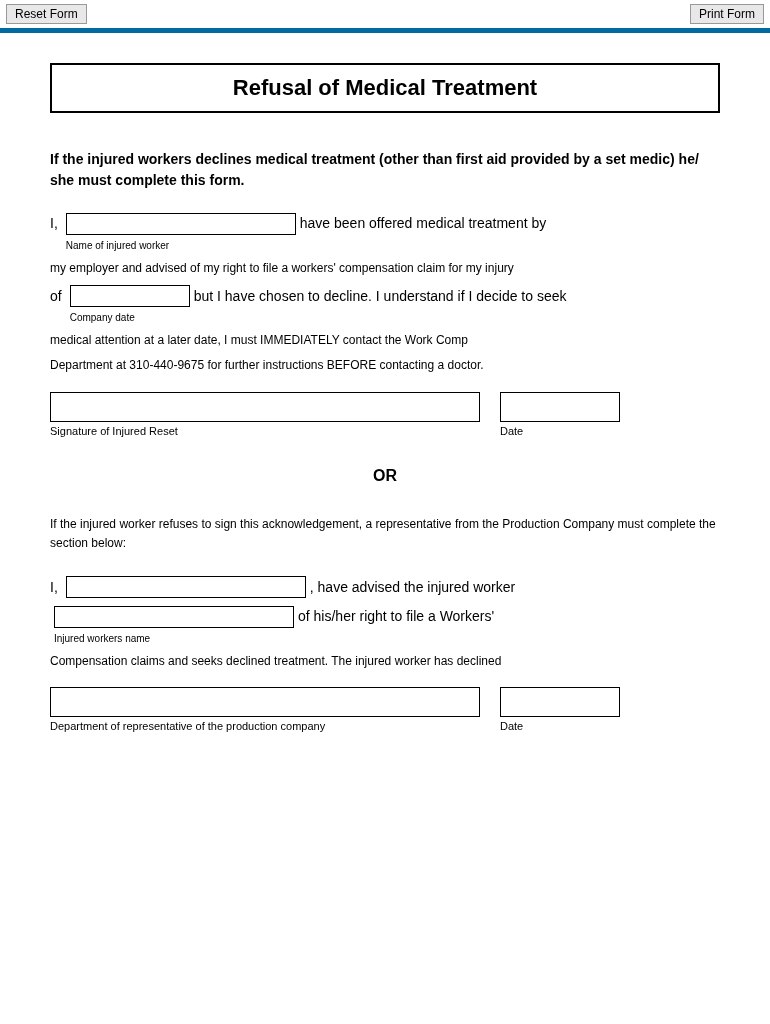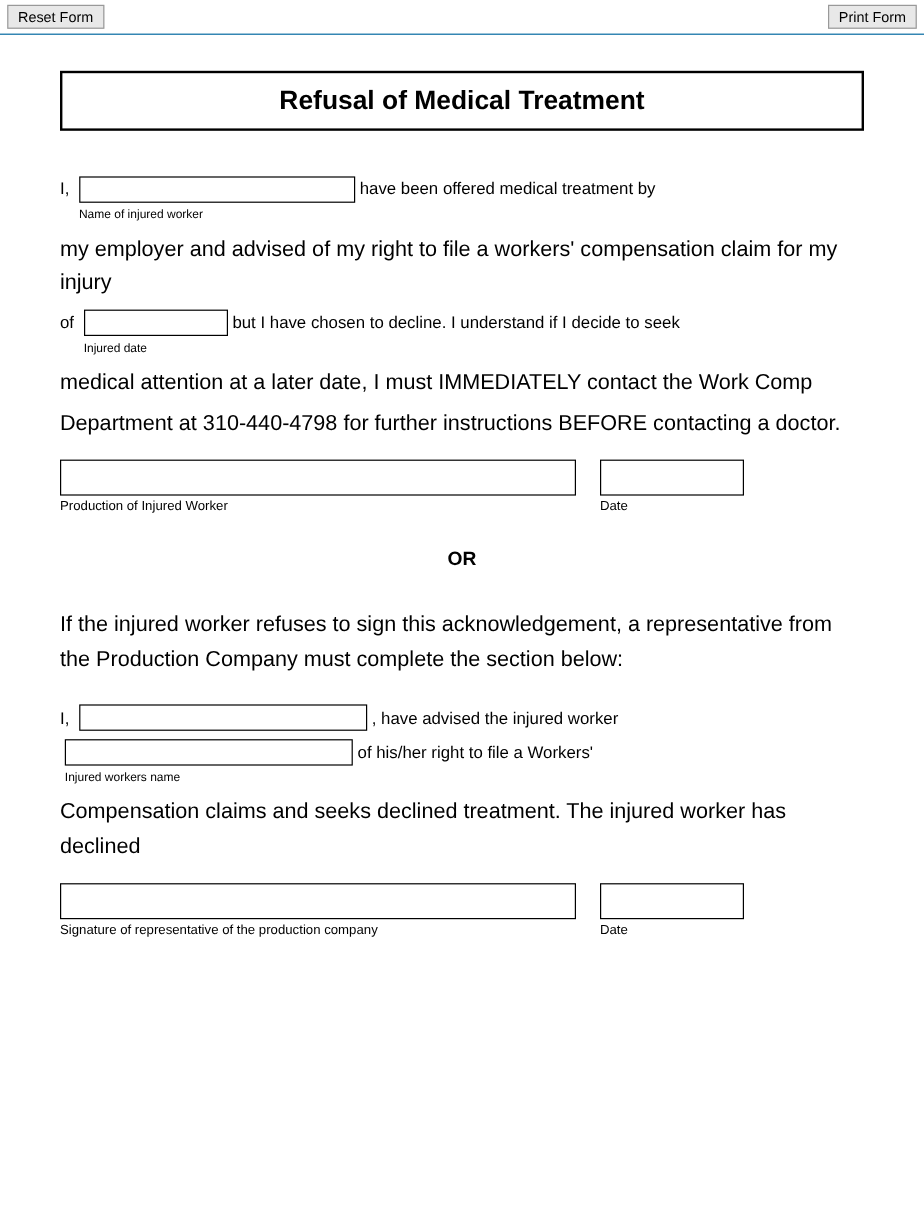--- a/index.html
+++ b/index.html
@@ -16,21 +16,21 @@
       width: 770px;
       min-height: 1024px;
     }
 
     .top-bar {
       display: flex;
       justify-content: space-between;
       align-items: center;
       padding: 4px 6px;
       background: #fff;
-      border-bottom: 1px solid #0369a1;
+      border-bottom: 5px solid #0369a1;
     }
 
     .top-bar button {
       font-size: 12px;
       padding: 2px 8px;
       border: 1px solid #999;
       background: #e8e8e8;
       cursor: pointer;
       font-family: Arial, sans-serif;
     }
@@ -100,21 +100,21 @@
 
     .name-field input {
       width: 230px;
     }
 
     .accident-date-field input {
       width: 120px;
     }
 
     .paragraph-text {
-      font-size: 18px;
+      font-size: 12px;
       line-height: 1.6;
       margin-bottom: 6px;
     }
 
     .signature-row {
       display: flex;
       align-items: flex-start;
       gap: 20px;
       margin-top: 16px;
       margin-bottom: 6px;
@@ -181,50 +181,51 @@
   <button>Reset Form</button>
   <button>Print Form</button>
 </div>
 
 <div class="page-content">
 
   <div class="form-title-box">
     <h1>Refusal of Medical Treatment</h1>
   </div>
 
+  <p class="intro-text">If the injured workers declines medical treatment (other than first aid provided by a set medic) he/ she must complete this form.</p>
 
   <div class="form-section">
 
     <div class="inline-row">
       <span>I,</span>
       <div class="field-wrapper name-field">
         <input type="text" style="">
         <span class="field-label">Name of injured worker</span>
       </div>
       <span>have been offered medical treatment by</span>
     </div>
 
     <p class="paragraph-text">my employer and advised of my right to file a workers' compensation claim for my injury</p>
 
     <div class="inline-row">
       <span>of</span>
       <div class="field-wrapper accident-date-field">
         <input type="text" style="">
-        <span class="field-label">Injured date</span>
+        <span class="field-label">Company date</span>
       </div>
       <span>but I have chosen to decline.  I understand if I decide to seek</span>
     </div>
 
     <p class="paragraph-text">medical attention at a later date, I must IMMEDIATELY contact the Work Comp</p>
-    <p class="paragraph-text">Department at 310-440-4798 for further instructions BEFORE contacting a doctor.</p>
+    <p class="paragraph-text">Department at 310-440-9675 for further instructions BEFORE contacting a doctor.</p>
 
     <div class="signature-row">
       <div class="sig-block sig-block-wide">
         <input type="text" style="">
-        <span class="sig-label">Production of Injured Worker</span>
+        <span class="sig-label">Signature of Injured Reset</span>
       </div>
       <div class="sig-block sig-block-narrow">
         <input type="text" style="">
         <span class="sig-label">Date</span>
       </div>
     </div>
 
   </div>
 
   <div class="or-divider">OR</div>
@@ -252,21 +253,21 @@
       </div>
       <span>of his/her right to file a Workers'</span>
     </div>
 
     <p class="paragraph-text">Compensation claims and seeks declined treatment.  The injured worker has declined</p>
 
     
     <div class="signature-row">
       <div class="sig-block sig-block-wide">
         <input type="text" style="">
-        <span class="sig-label">Signature of representative of the production company</span>
+        <span class="sig-label">Department of representative of the production company</span>
       </div>
       <div class="sig-block sig-block-narrow">
         <input type="text" style="">
         <span class="sig-label">Date</span>
       </div>
     </div>
 
   </div>
 
 </div>

